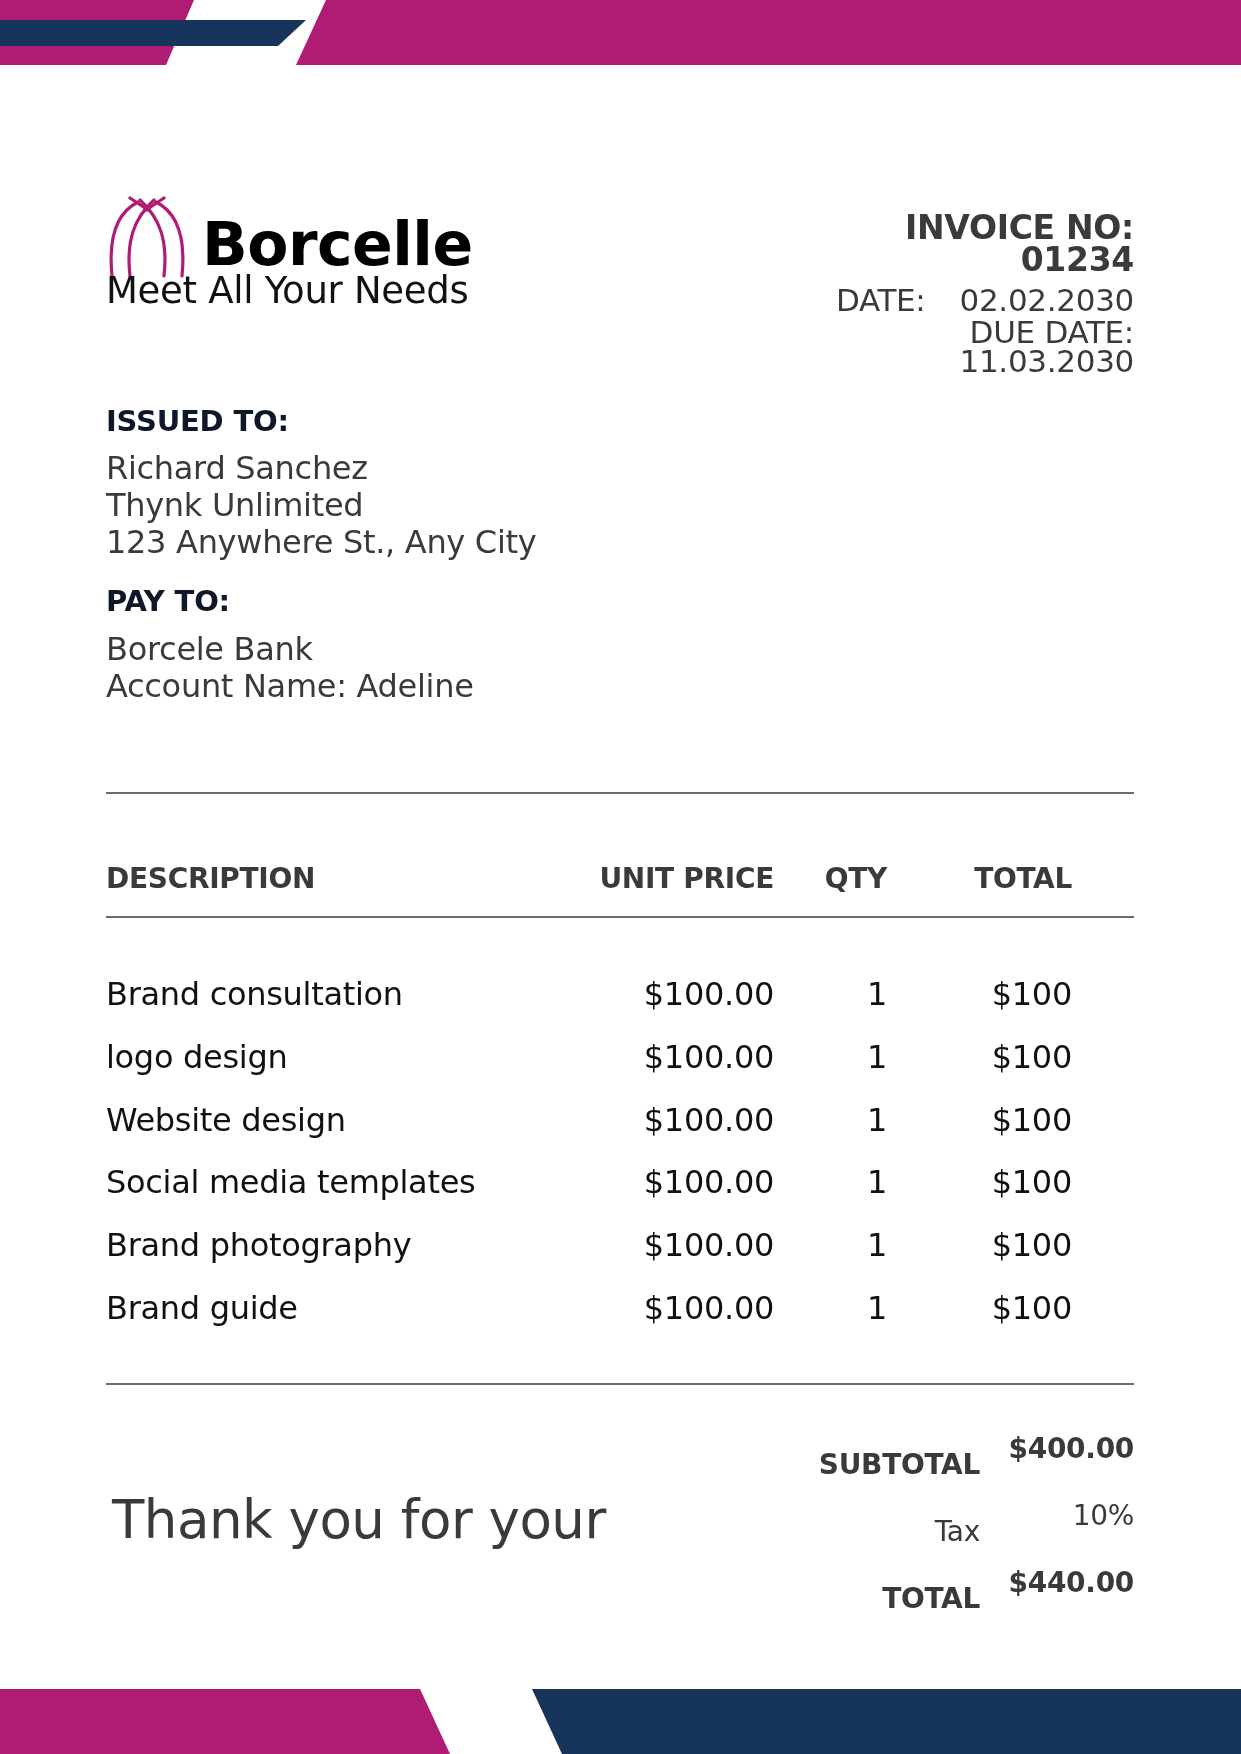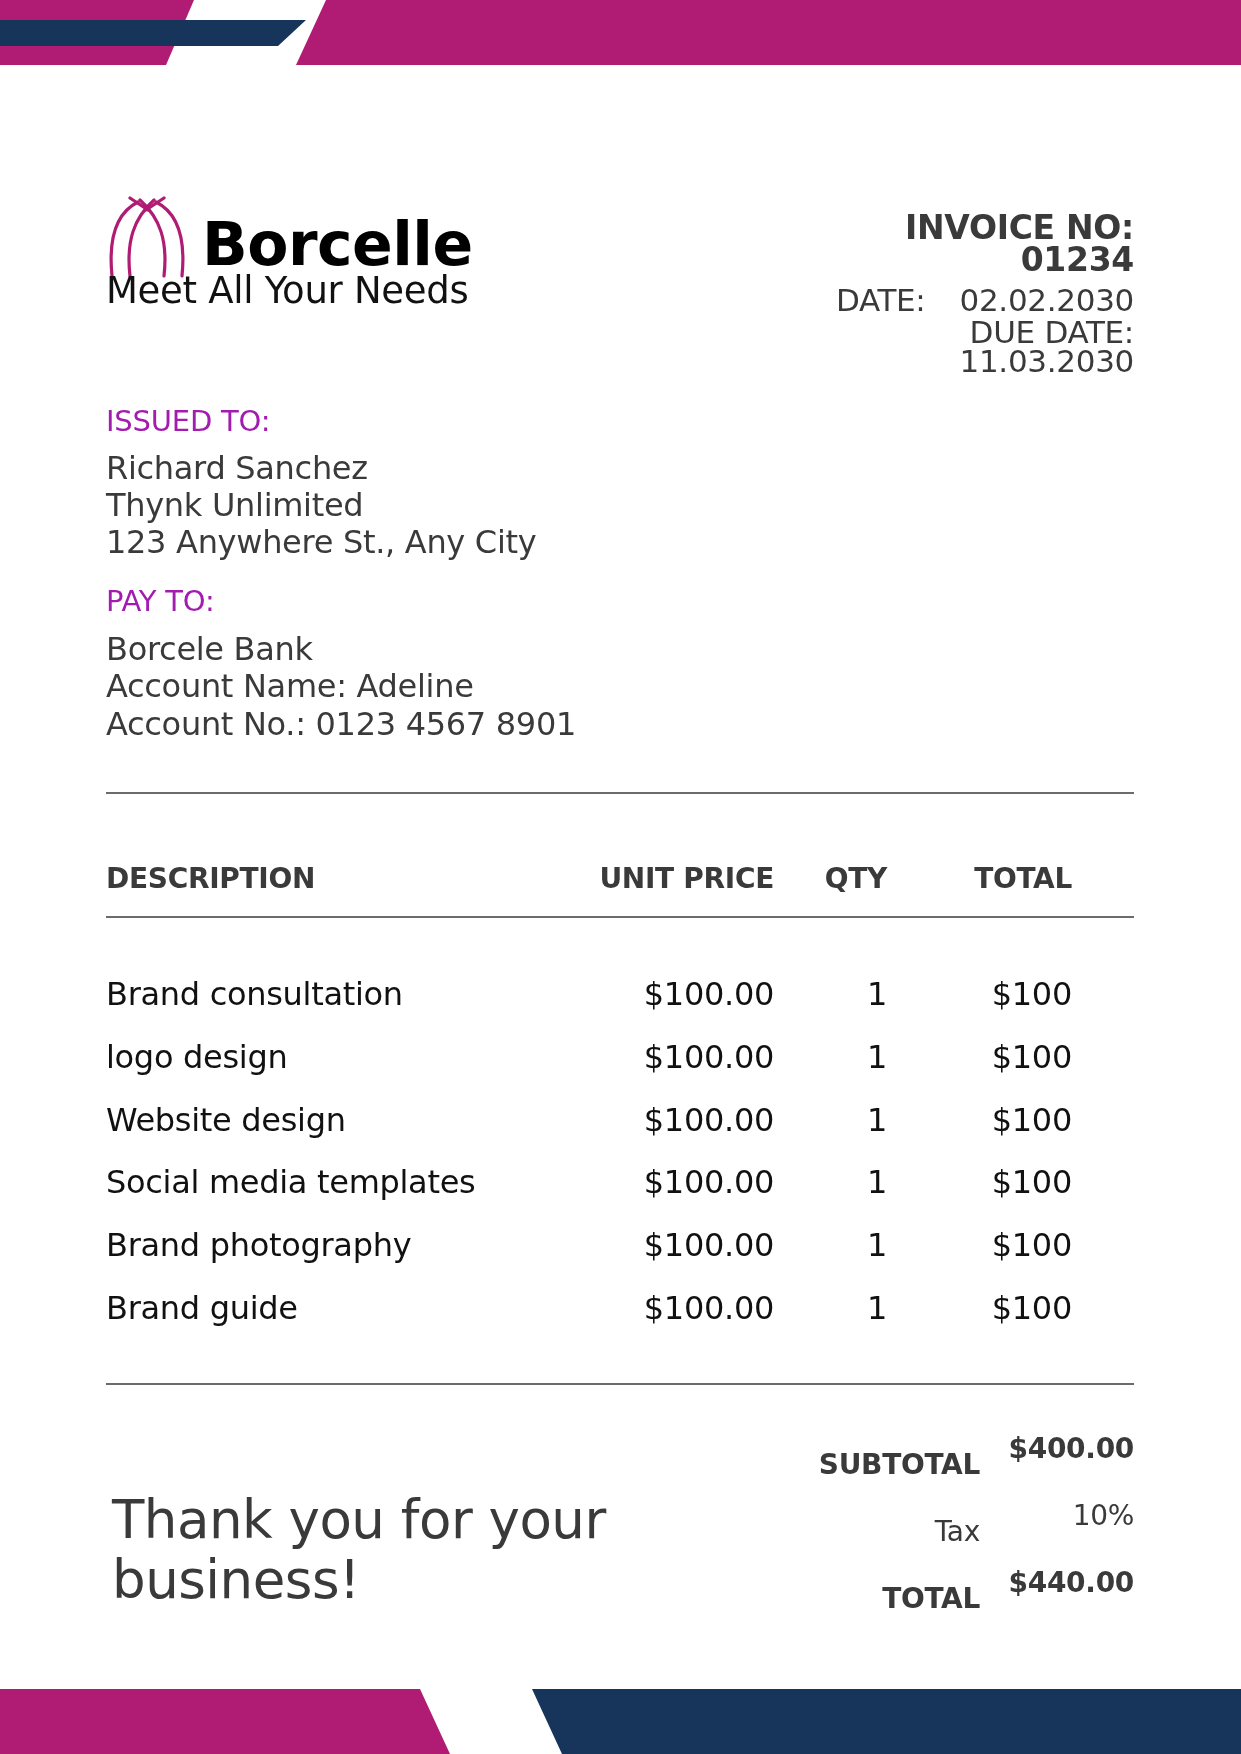--- a/index.html
+++ b/index.html
@@ -19,21 +19,21 @@
 
   
   .inv-block { right: 107px; top: 212px; text-align: right; }
   .inv-label { font-size: 33px; font-weight: bold; color: #3a3a3a; line-height: 32px; letter-spacing: -0.3px; }
   .inv-number { font-size: 33px; font-weight: bold; color: #3a3a3a; line-height: 32px; letter-spacing: -0.3px; }
   .inv-date-row { font-size: 31px; line-height: 36px; margin-top: 6px; display: flex; gap: 34px; letter-spacing: -0.3px; }
   .inv-due-label { font-size: 31px; line-height: 28px; letter-spacing: -0.3px; }
   .inv-due-value { font-size: 31px; line-height: 30px; letter-spacing: -0.3px; }
 
   
-  .sec-label { font-size: 29px; font-weight: normal; color: #a21caf; letter-spacing: -0.2px; }
+  .sec-label { font-size: 29px; font-weight: bold; color: #0f172a; letter-spacing: -0.2px; }
   .sec-line { font-size: 32px; color: #3a3a3a; white-space: nowrap; letter-spacing: -0.3px; }
   .issued-label { left: 106px; top: 404px; }
   .issued-lines { left: 106px; top: 450px; line-height: 37px; }
   .pay-label { left: 106px; top: 584px; }
   .pay-lines { left: 106px; top: 631px; line-height: 37px; }
   .pay-lines .tight { line-height: 26px; }
 
   .divider { position: absolute; left: 106px; width: 1028px; height: 2px; background: #6b6b6b; }
 
   
@@ -98,24 +98,20 @@
   <div>123 Anywhere St., Any City</div>
 </div>
 
 <div class="abs sec-label pay-label">PAY TO:</div>
 <div class="abs sec-line pay-lines">
   <div>Borcele Bank</div>
   <div>
     <span>Account Name:</span>
     <span>Adeline</span>
   </div>
-  <div class="tight" style="margin-top:6px">
-    <span>Account No.:</span>
-    <span>0123 4567 8901</span>
-  </div>
 </div>
 
 <div class="divider" style="top:792px"></div>
 
 <div class="th c-desc">DESCRIPTION</div>
 <div class="th c-price">UNIT PRICE</div>
 <div class="th c-qty">QTY</div>
 <div class="th c-total">TOTAL</div>
 
 <div class="divider" style="top:916px"></div>
@@ -167,14 +163,13 @@
   <div class="tot-label">Tax</div>
   <div class="tot-value">10%</div>
 </div>
 <div class="tot-row" style="top:1566px">
   <div class="tot-label bold">TOTAL</div>
   <div class="tot-value bold">$440.00</div>
 </div>
 
 <div class="abs thanks">
   <div>Thank you for your</div>
-  <div>business!</div>
 </div>
 
 </body></html>

